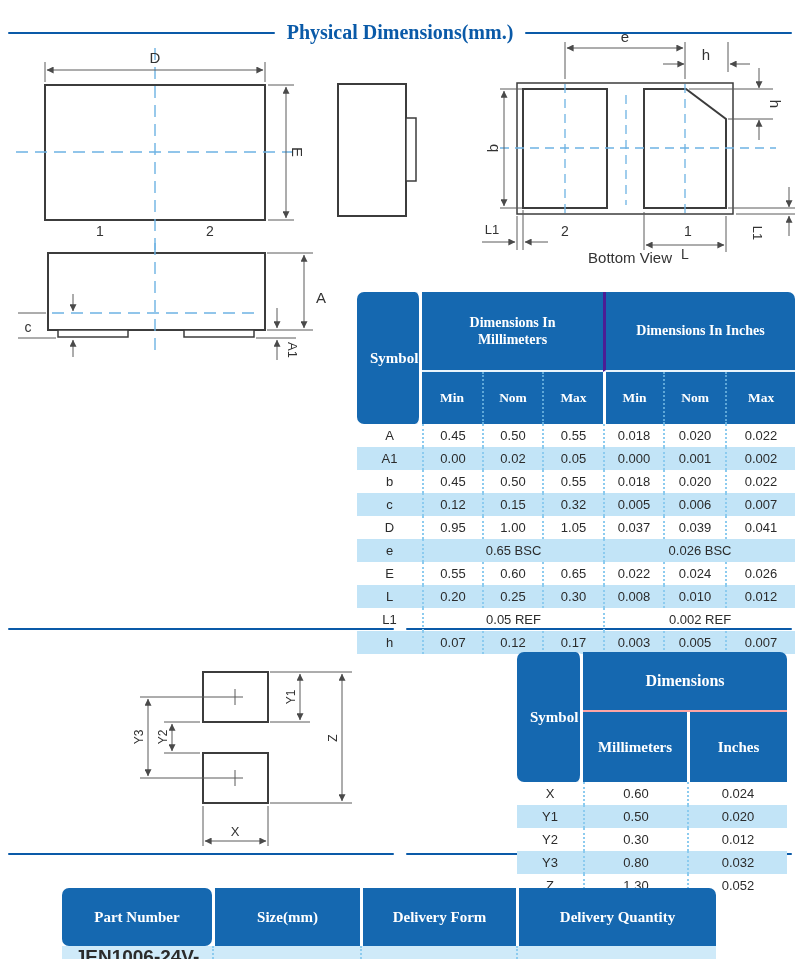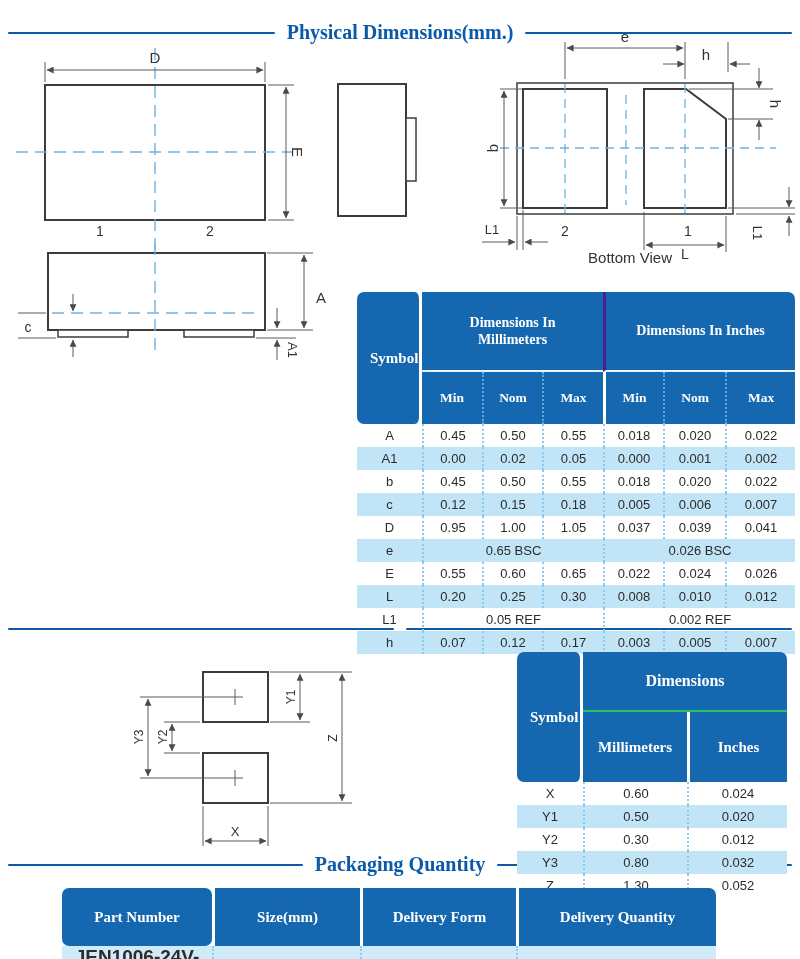--- a/index.html
+++ b/index.html
@@ -21,21 +21,21 @@
   .dimtab .grp-r{border-left:3px solid #4c1d95;margin-left:29px;}
   .dimtab .subh th{height:26px;font-size:13.5px;margin-left:38px;}
   .dimtab .subh th.d{border-left:2px dotted #5fa8d8;}
   .dimtab .subh th.g{border-left:3px solid #fff;}
   .dimtab td{height:23px;font-size:13px;}
   .dimtab td+td{border-left:2px dotted #8ccbef;}
   .dimtab tbody tr:nth-child(even) td{background:#c2e4f7;}
   
   .landtab{width:270px;}
   .landtab .symcol{border-right:3px solid #fff;font-size:15px;}
-  .landtab .grp{height:32px;font-size:16px;border-bottom:2px solid #22c55e;}
+  .landtab .grp{height:32px;font-size:16px;border-bottom:2px solid #fca5a5;}
   .landtab .subh th{height:44px;font-size:15px;}
   .landtab .subh th.g{border-left:3px solid #fff;}
   .landtab td{height:23px;font-size:13px;}
   .landtab td+td{border-left:2px dotted #8ccbef;}
   .landtab tbody tr:nth-child(even) td{background:#c2e4f7;}
   
   .packtab{width:654px;}
   .packtab th{height:32px;font-size:15px;margin-top:25px;}
   .packtab th.g{border-left:3px solid #fff;}
   .packtab td{height:18px;background:#cfeaf9;font-size:19px;font-weight:bold;}
@@ -48,21 +48,20 @@
   <span class="rule"></span>
   <span>Physical Dimensions(mm.)</span>
   <span class="rule"></span>
 </div>
 <div class="sect-title abs" style="top:628px;">
   <span class="rule"></span>
   <span class="rule"></span>
 </div>
 <div class="sect-title abs" style="top:853px;">
   <span class="rule"></span>
-  <span>Packaging Quantity</span>
   <span class="rule"></span>
 </div>
 
 <svg class="abs" style="left:0;top:0;pointer-events:none;" width="800" height="959" viewBox="0 0 800 959">
   <defs>
     <marker id="mE" viewBox="0 0 10 10" refX="9.5" refY="5" markerWidth="10" markerHeight="7" orient="auto">
       <path d="M0,0L10,5L0,10z" fill="#4a4a4a"></path>
       </marker>
     <marker id="mS" viewBox="0 0 10 10" refX="9.5" refY="5" markerWidth="10" markerHeight="7" orient="auto-start-reverse">
       <path d="M0,0L10,5L0,10z" fill="#4a4a4a"></path>
@@ -249,21 +248,21 @@
       <td>0.50</td>
       <td>0.55</td>
       <td>0.018</td>
       <td>0.020</td>
       <td>0.022</td>
     </tr>
     <tr>
       <td>c</td>
       <td>0.12</td>
       <td>0.15</td>
-      <td>0.18</td>
+      <td>0.32</td>
       <td>0.005</td>
       <td>0.006</td>
       <td>0.007</td>
     </tr>
     <tr>
       <td>D</td>
       <td>0.95</td>
       <td>1.00</td>
       <td>1.05</td>
       <td>0.037</td>

